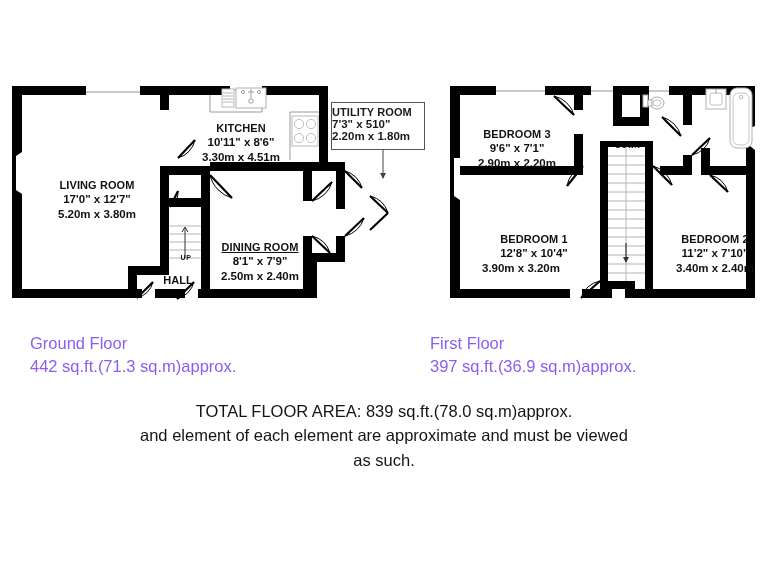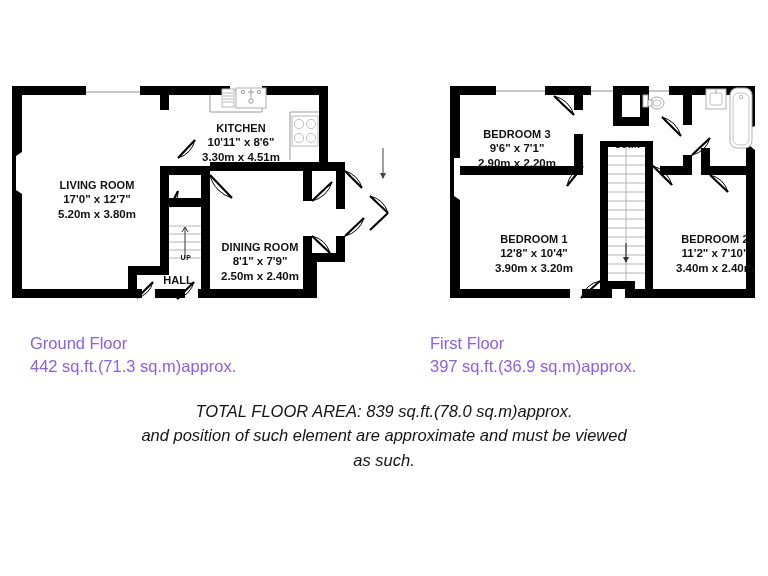--- a/index.html
+++ b/index.html
@@ -340,52 +340,57 @@
   </svg>
 
   <div class="txt roomlabel" style="left:32px; top:170px; width:130px;">LIVING ROOM</div>
   <div class="txt roomdim" style="left:32px; top:184px; width:130px;">17'0" x 12'7"</div>
   <div class="txt roomdim" style="left:32px; top:199px; width:130px;">5.20m x 3.80m</div>
 
   <div class="txt roomlabel" style="left:186px; top:113px; width:110px;">KITCHEN</div>
   <div class="txt roomdim" style="left:186px; top:127px; width:110px;">10'11" x 8'6"</div>
   <div class="txt roomdim" style="left:186px; top:142px; width:110px;">3.30m x 4.51m</div>
 
-  <div class="txt roomlabel" style="left:205px; top:232px; width:110px;">DINING ROOM</div>
+  <div class="txt roomlabel" style="left:205px; top:232px; width:110px;text-decoration:underline;">DINING ROOM</div>
   <div class="txt roomdim" style="left:205px; top:246px; width:110px;">8'1" x 7'9"</div>
   <div class="txt roomdim" style="left:205px; top:261px; width:110px;">2.50m x 2.40m</div>
 
   <div class="txt roomlabel" style="left:148px; top:265px; width:60px;">HALL</div>
 
+  <div class="utilbox" style="left:331px; top:102px; width:94px; height:48px;">
+    <span class="roomlabel">UTILITY ROOM</span>
+    <span class="roomdim">7'3" x 510"</span>
+    <span class="roomdim">2.20m x 1.80m</span>
+  </div>
 
   <div class="txt stairword" style="left:170px; top:245px; width:32px;">UP</div>
 
   <div class="txt roomlabel" style="left:462px; top:119px; width:110px;">BEDROOM 3</div>
   <div class="txt roomdim" style="left:462px; top:133px; width:110px;">9'6" x 7'1"</div>
   <div class="txt roomdim" style="left:462px; top:148px; width:110px;">2.90m x 2.20m</div>
 
   <div class="txt roomlabel" style="left:473px; top:224px; width:122px;">BEDROOM 1</div>
   <div class="txt roomdim" style="left:473px; top:238px; width:122px;">12'8" x 10'4"</div>
-  <div class="txt roomdim" style="left:473px; top:253px; width:122px;">3.90m x 3.20m</div>
+  <div class="txt roomdim" style="left:460px; top:253px; width:122px;">3.90m x 3.20m</div>
 
   <div class="txt roomlabel" style="left:660px; top:224px; width:110px;">BEDROOM 2</div>
   <div class="txt roomdim" style="left:660px; top:238px; width:110px;">11'2" x 7'10"</div>
   <div class="txt roomdim" style="left:660px; top:253px; width:110px;">3.40m x 2.40m</div>
 
   <div class="txt stairword" style="left:608px; top:133px; width:40px;">DOWN</div>
 
   <div class="floorcap" style="left:30px; top:332px; width:350px;">
     <div>Ground Floor</div>
     <div>442 sq.ft.(71.3 sq.m)approx.</div>
   </div>
 
   <div class="floorcap" style="left:430px; top:332px; width:340px;">
     <div>First Floor</div>
     <div>397 sq.ft.(36.9 sq.m)approx.</div>
   </div>
 
-  <div class="footer" style="top:399px;font-style:italic;">
+  <div class="footer" style="top:399px;">
     <div>TOTAL FLOOR AREA: 839 sq.ft.(78.0 sq.m)approx.</div>
-    <div>and position of such element are approximate and must be viewed</div>
+    <div>and element of each element are approximate and must be viewed</div>
     <div>as such.</div>
   </div>
 
 </div>
 
 </body></html>

